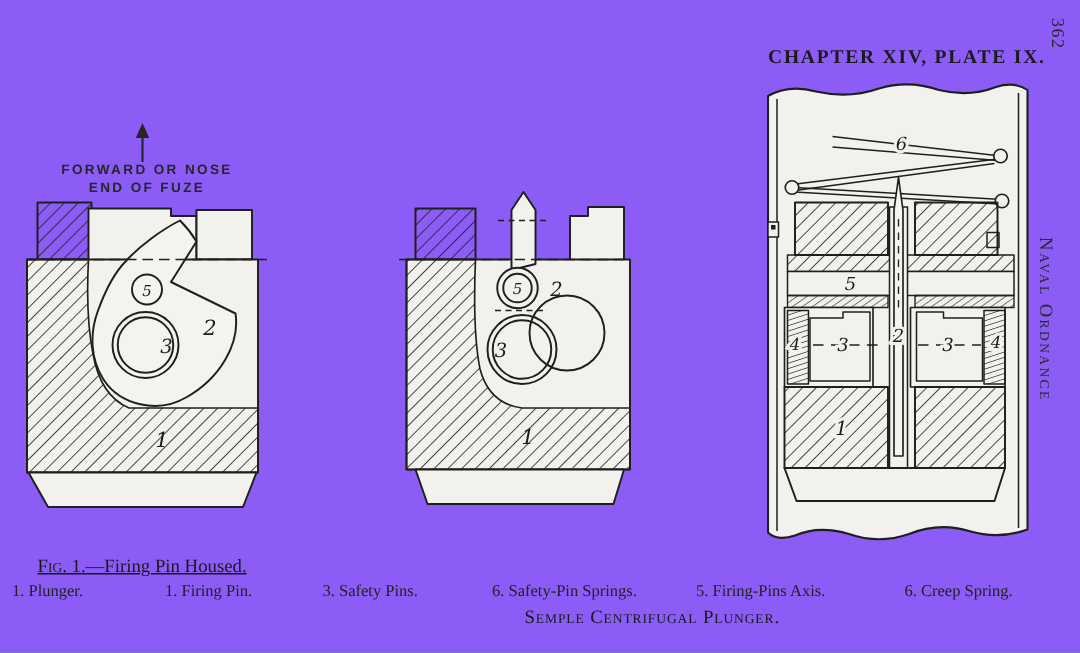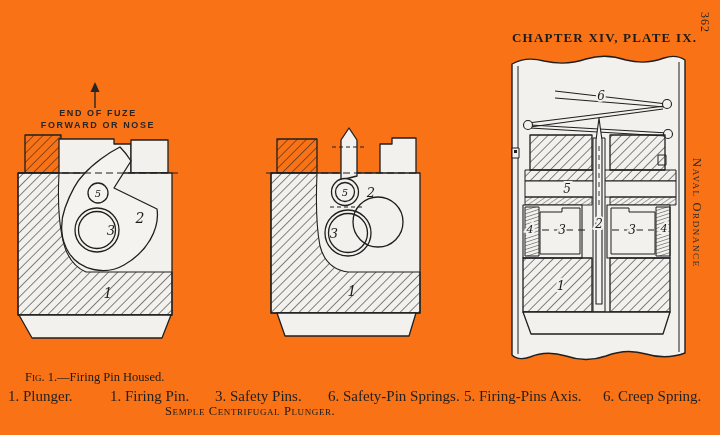--- a/index.html
+++ b/index.html
@@ -1,46 +1,46 @@
 <!DOCTYPE html>
 <html><head>
 <meta charset="utf-8">
 <style>
   html,body{margin:0;padding:0;background:#888;}
-  .page{position:relative;width:720px;height:435px;background:#f97316;
+  .page{position:relative;width:720px;height:435px;background:#8b5cf6;
         font-family:"Liberation Serif",serif;color:#1d1d1d;overflow:hidden;}
   .abs{position:absolute;}
   .header{font-size:13px;font-weight:bold;letter-spacing:1.2px;color:#1b1b1b;white-space:nowrap;}
   .pagenum{writing-mode:vertical-rl;font-size:12px;letter-spacing:1px;color:#2a2a2a;}
   .running{writing-mode:vertical-rl;font-variant:small-caps;font-size:12.5px;letter-spacing:1.6px;color:#2a2a2a;}
-  .caption{font-size:12.5px;white-space:nowrap;color:#191919;}
+  .caption{font-size:12.5px;white-space:nowrap;color:#191919;text-decoration:underline;}
   .sc{font-variant:small-caps;}
-  .legend-item{font-size:15px;white-space:nowrap;color:#222;}
-  .footer{font-variant:small-caps;font-size:12.5px;letter-spacing:.6px;text-align:left;color:#191919;}
+  .legend-item{font-size:11px;white-space:nowrap;color:#222;}
+  .footer{font-variant:small-caps;font-size:12.5px;letter-spacing:.6px;text-align:right;color:#191919;}
   .hand{font-family:"Liberation Sans",sans-serif;font-weight:700;font-size:9px;
         letter-spacing:1.6px;color:#262626;text-align:center;line-height:12px;white-space:nowrap;}
   svg{display:block;overflow:visible;}
   .num{font-family:"DejaVu Serif",serif;font-style:italic;fill:#1b1b1b;}
 </style>
 </head>
 <body>
 
 <div class="page">
 
   <div class="abs header" style="left:512px;top:30px">CHAPTER XIV, PLATE IX.</div>
   <div class="abs pagenum" style="left:697px;top:12px">362</div>
   <div class="abs running" style="left:689px;top:158px">Naval Ordnance</div>
 
   <svg class="abs" style="left:87px;top:81px" width="16" height="27" viewBox="0 0 16 27">
     <line x1="8" y1="27" x2="8" y2="8" stroke="#262626" stroke-width="1.4"></line>
     <path d="M8,1 L3.5,11 L12.5,11 Z" fill="#262626"></path>
   </svg>
   <div class="abs hand" style="left:33px;top:107px;width:130px">
+    <div>FORWARD OR NOSE</div>
     <div>END OF FUZE</div>
-    <div>FORWARD OR NOSE</div>
   </div>
 
   <svg class="abs" style="left:10px;top:131px" width="192" height="222" viewBox="0 0 192 222">
     <defs>
       <pattern id="h1" patternUnits="userSpaceOnUse" width="6.5" height="6.5" patternTransform="rotate(45)">
         <line x1="0" y1="0" x2="0" y2="6.5" stroke="#23221f" stroke-width="1.1"></line>
       </pattern>
     </defs>
     <g stroke="#1f1f1f" stroke-width="1.3" fill="none" stroke-linejoin="round">
       <rect x="15" y="4" width="36" height="38" fill="url(#h1)"></rect>

